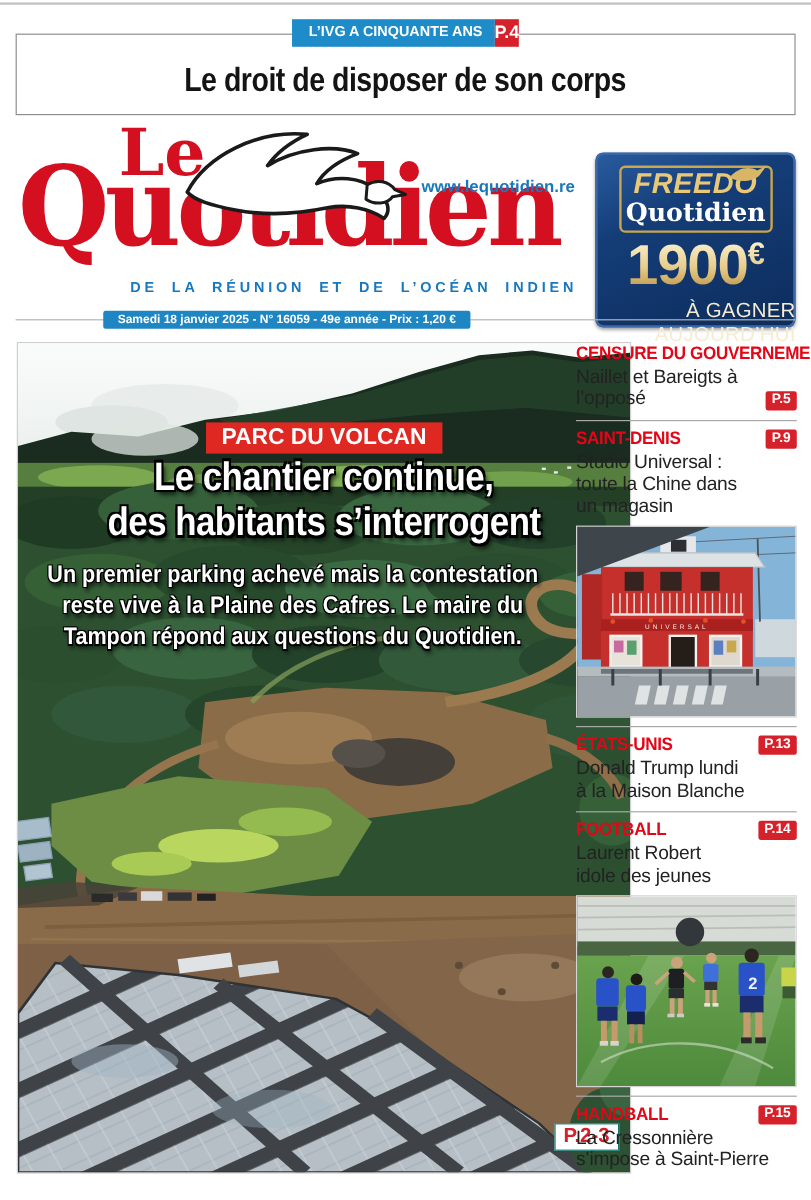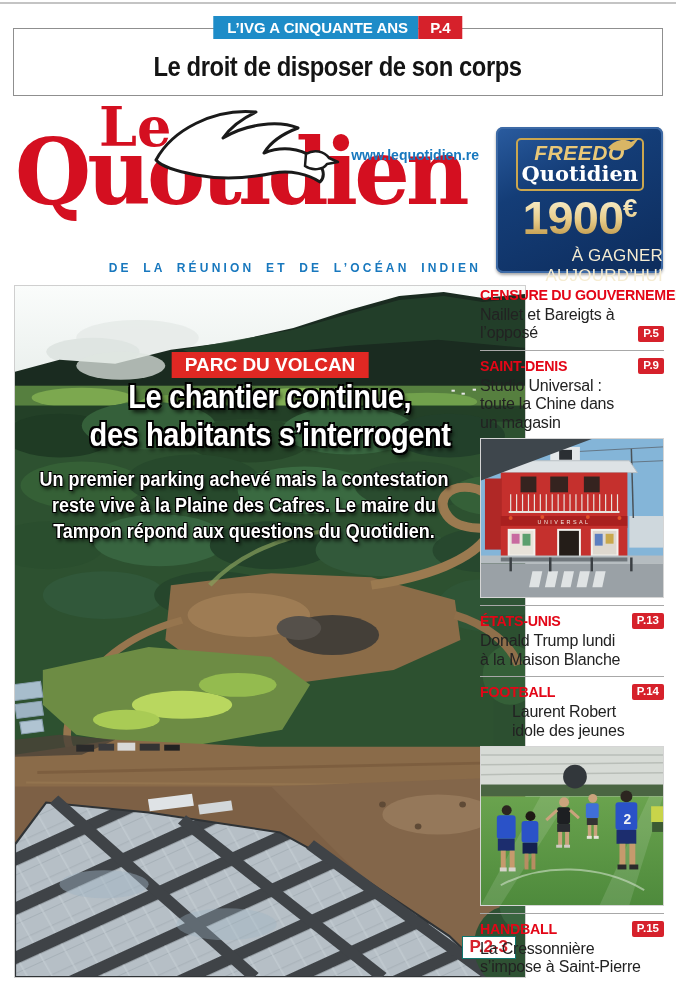--- a/index.html
+++ b/index.html
@@ -3,39 +3,39 @@
 <meta charset="utf-8">
 <style>
   html,body{margin:0;padding:0;}
   body{width:676px;height:1000px;background:#fff;font-family:"Liberation Sans",sans-serif;position:relative;overflow:hidden;}
   .page{position:absolute;inset:0;}
   .top-rule{position:absolute;top:2px;left:0;right:0;border-top:2px solid #c4c4c4;}
 
   
   .top-banner{position:absolute;left:13px;right:13px;top:28px;height:66px;border:1.5px solid #8f8f8f;background:#fff;}
   .banner-kicker{position:absolute;top:-13px;left:50%;transform:translateX(-50%);display:flex;align-items:stretch;}
-  .banner-kicker-label{background:#1e8cc8;color:#fff;font-weight:bold;font-size:15px;padding:3px 10px 3px 14px;white-space:nowrap;}
-  .banner-kicker-page{background:#d6212b;color:#fff;font-weight:bold;font-size:15px;padding:3px 12px;}
+  .banner-kicker-label{background:#1e8cc8;color:#fff;font-weight:bold;font-size:12px;padding:3px 10px 3px 14px;white-space:nowrap;}
+  .banner-kicker-page{background:#d6212b;color:#fff;font-weight:bold;font-size:15px;padding:3px 0;}
   .banner-headline{margin-top:22px;text-align:center;font-size:28px;font-weight:bold;color:#141414;letter-spacing:-.5px;}
   .banner-headline span{display:inline-block;transform:scaleX(.85);white-space:nowrap;}
 
   
   .masthead{position:absolute;top:100px;left:13px;width:650px;height:158px;}
   .logo{position:absolute;left:0;top:0;width:468px;height:158px;}
   .logo-le{position:absolute;left:86px;top:0;font-family:"DejaVu Serif",serif;font-weight:bold;color:#d40f20;font-size:54px;line-height:1;}
   .logo-main{position:absolute;left:2px;top:26px;font-family:"DejaVu Serif",serif;font-weight:bold;color:#d40f20;font-size:92px;line-height:1;letter-spacing:-4px;transform:scaleX(.95);transform-origin:left;white-space:nowrap;}
   .logo-bird{position:absolute;left:125px;top:-4px;width:205px;height:106px;z-index:3;}
   .logo-url{position:absolute;right:2px;top:47px;color:#1878be;font-weight:bold;font-size:14px;}
-  .logo-subtitle{position:absolute;left:58px;right:0;top:132px;color:#1878be;font-weight:bold;font-size:12px;letter-spacing:3.2px;word-spacing:5px;text-align:right;white-space:nowrap;margin-top:29px;}
+  .logo-subtitle{position:absolute;left:58px;right:0;top:132px;color:#1878be;font-weight:bold;font-size:12px;letter-spacing:3.2px;word-spacing:5px;text-align:right;white-space:nowrap;}
 
   .promo{position:absolute;right:0;top:27px;width:167px;height:146px;border-radius:7px;text-align:center;
          background:linear-gradient(155deg,#2a5ca0 0%,#143d77 35%,#0d2c5c 100%);
          box-shadow:inset 0 0 0 2px #3d6aa6,0 2px 3px rgba(0,0,0,.35);}
   .promo-brand-box{margin:11px auto 0;width:116px;border:2px solid #caa64f;border-radius:5px;padding:3px 4px 4px;position:relative;}
-  .promo-brand-1{font-style:italic;font-weight:bold;font-size:21px;color:#e9c878;line-height:.95;letter-spacing:.5px;}
+  .promo-brand-1{font-style:italic;font-weight:bold;font-size:24px;color:#e9c878;line-height:.95;letter-spacing:.5px;}
   .promo-brand-bird{position:absolute;right:2px;top:-4px;width:34px;height:18px;}
   .promo-brand-2{font-family:"DejaVu Serif",serif;font-weight:bold;font-size:21px;color:#fff;line-height:1.05;}
   .promo-amount{display:inline-block;margin-top:3px;font-weight:bold;line-height:1;letter-spacing:-1px;
          background:linear-gradient(#fdf6d8,#e7cc8a 55%,#b98f3e);-webkit-background-clip:text;background-clip:text;color:transparent;}
   .promo-amount .val{font-size:47px;}
   .promo-amount .cur{font-size:26px;vertical-align:17px;}
   .promo-tagline{margin-top:5px;font-size:17px;font-weight:normal;color:#f5ecd2;letter-spacing:.2px;text-align:right;}
 
   
   .date-row{position:absolute;top:259px;left:13px;width:650px;height:16px;}
@@ -96,20 +96,24 @@
         <svg class="promo-brand-bird" viewBox="0 0 34 18">
           <path d="M2,12 C8,4 18,2 25,6 L33,2 L27,10 C21,16 9,16 2,12 Z" fill="#d9b665"></path>
         </svg>
         <div class="promo-brand-2">Quotidien</div>
       </div>
       <div class="promo-amount"><span class="val">1900</span><span class="cur">€</span></div>
       <div class="promo-tagline">À GAGNER AUJOURD’HUI</div>
     </div>
   </header>
 
+  <div class="date-row">
+    <div class="date-rule"></div>
+    <div class="date-bar">Samedi 18 janvier 2025 - N° 16059 - 49e année - Prix : 1,20 €</div>
+  </div>
 
   <figure class="main-story">
     <svg class="scene" viewBox="0 0 458 693" preserveAspectRatio="none">
       <defs>
         <linearGradient id="skyG" x1="0" y1="0" x2="0" y2="1">
             <stop offset="0" stop-color="#fafcfb"></stop>
             <stop offset="1" stop-color="#e7edea"></stop>
           </linearGradient>
         <pattern id="pk" width="62" height="44" patternUnits="userSpaceOnUse" patternTransform="rotate(-27 0 600)">
           <rect width="62" height="44" fill="#b6bfc6"></rect>
@@ -329,21 +333,21 @@
       </div>
       <div class="sb-title" style="max-width:146px;">Donald Trump lundi à la Maison Blanche</div>
     </div>
     <div class="sb-div"></div>
 
     <div class="sb-item">
       <div class="sb-head">
         <span class="sb-section">FOOTBALL</span>
         <span class="sb-badge">P.14</span>
       </div>
-      <div class="sb-title" style="max-width:140px;margin-left:32px;">Laurent Robert idole des jeunes</div>
+      <div class="sb-title" style="max-width:140px;">Laurent Robert idole des jeunes</div>
       <svg class="sb-photo" viewBox="0 0 184 160" preserveAspectRatio="none">
         <defs>
             <linearGradient id="turfG" x1="0" y1="0" x2="0" y2="1">
               <stop offset="0" stop-color="#6aa34e"></stop>
               <stop offset="1" stop-color="#4e8a3c"></stop>
             </linearGradient>
           </defs>
         <rect width="184" height="42" fill="#d7dbd6"></rect>
         <line x1="0" y1="8" x2="184" y2="8" stroke="#b9beb8" stroke-width="1.5"></line>
         <line x1="0" y1="18" x2="184" y2="16" stroke="#b9beb8" stroke-width="1.5"></line>

